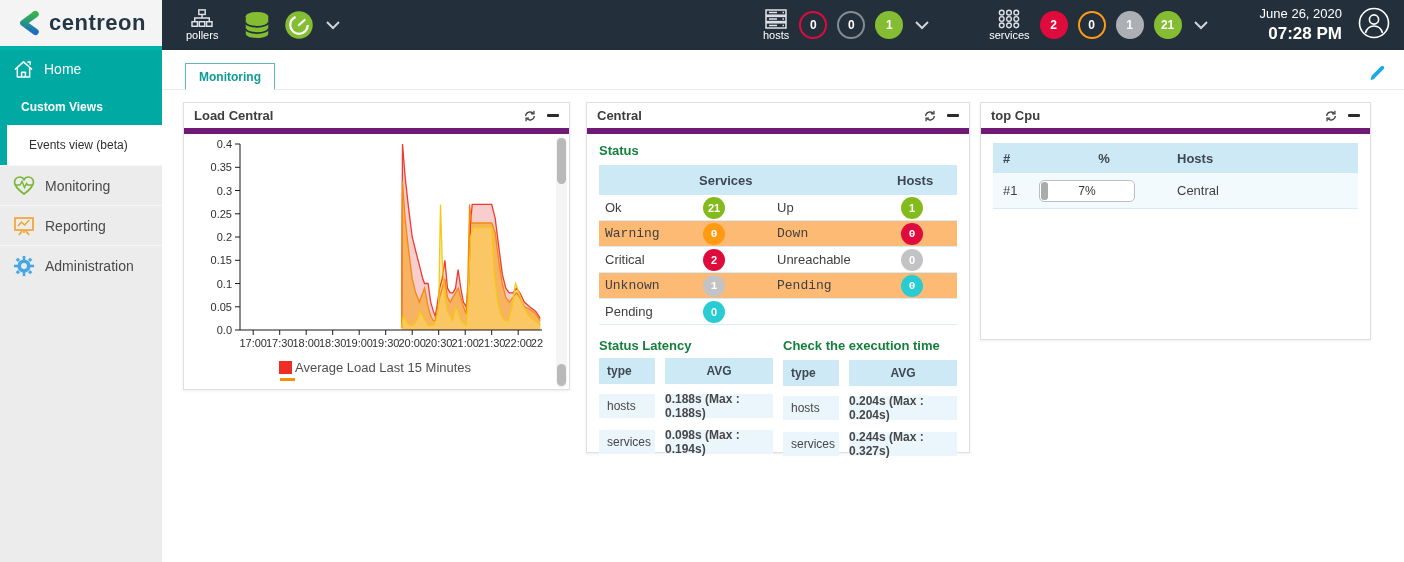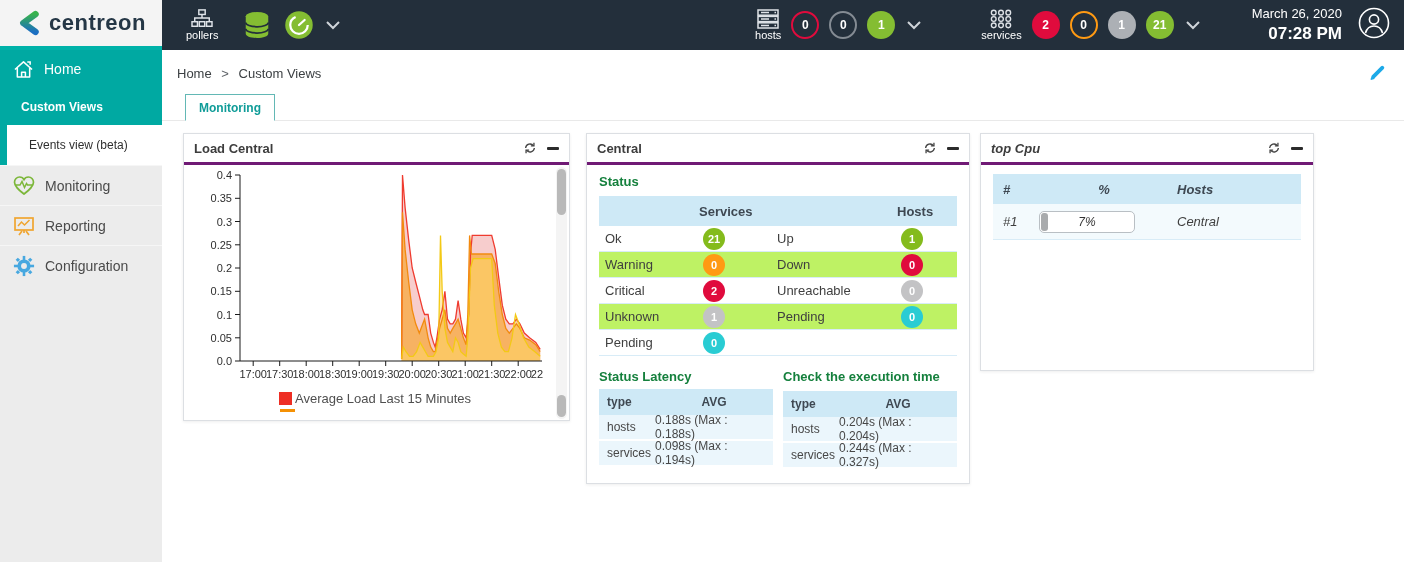--- a/index.html
+++ b/index.html
@@ -51,21 +51,21 @@
   .breadcrumb span.sep { margin:0 6px; color:#5f6368; }
   .edit-pencil { position:absolute; top:14px; right:18px; cursor:pointer; }
   .tabrow { margin-top:13px; padding-left:23px; border-bottom:1px solid #e9e9e9; }
   .tab { display:inline-block; padding:6px 13px 5px; background:#fff;
     border:1px solid #63b8b5; border-bottom:1px solid #fff; margin-bottom:-1px;
     color:#0f9c98; font-size:12px; font-weight:700; cursor:pointer; }
 
   .panels { display:flex; align-items:flex-start; padding:12px 0 0 21px; }
   .panel { background:#fff; border:1px solid #dcdfe3; box-shadow:0 1px 3px rgba(0,0,0,.07); }
   .panel-hd { height:31px; display:flex; align-items:center; padding:0 10px;
-    border-bottom:3px solid #701a75; }
+    border-bottom:6px solid #701a75; }
   .panel-hd .ttl { font-size:13px; font-weight:700; color:#3d3d3d; }
   .panel-hd .acts { margin-left:auto; display:flex; align-items:center; gap:10px; }
   .minus-ic { width:12px; height:3px; background:#2b2b2b; border-radius:1px; cursor:pointer; }
 
   
   .p-load { width:387px; height:288px; margin-right:16px; position:relative; }
   .chart-wrap { position:relative; height:226px; }
   .vscroll { position:absolute; right:2px; top:2px; bottom:-28px; width:11px;
     background:#f4f4f4; border-radius:6px; }
   .vthumb { position:absolute; left:1px; width:9px; background:#b9b9b9; border-radius:5px; }
@@ -78,39 +78,39 @@
   
   .p-central { width:384px; height:351px; margin-right:10px; }
   .p-central .body { padding:9px 12px 0; }
   .sec-ttl { font-size:13px; font-weight:700; color:#15803d; margin-bottom:7px; }
   .status-grid { display:grid; grid-template-columns:92px 86px 112px auto;
     font-size:13px; color:#3f3f3f; }
   .sg-hd { background:#cee9f6; height:30px; display:flex; align-items:center;
     font-weight:700; color:#3e4852; }
   .sg-cell { height:26px; display:flex; align-items:center;
     border-bottom:1px solid #d8ecf7; }
-  .sg-cell.alt { background:#bef264; }
+  .sg-cell.alt { background:#fdba74;font-family:Liberation Mono, monospace; }
   .pad8 { padding-left:8px; }
   .mini-badge { min-width:22px; height:22px; padding:0 4px; border-radius:11px;
     display:inline-flex; align-items:center; justify-content:center;
     color:#fff; font-size:11px; font-weight:700; margin-left:12px; }
   .mb-green{background:#84bb1c}.mb-orange{background:#ff9a13}
   .mb-red{background:#e00b3d}.mb-gray{background:#c3c3c5}.mb-cyan{background:#29ccd3}
   .mini-tables { display:flex; gap:10px; margin-top:13px; }
   .mini-table { width:178px; }
-  .mt-grid { display:grid; grid-template-columns:56px auto; font-size:12px; color:#474747; }
+  .mt-grid { display:grid; grid-template-columns:56px auto; font-size:12px; color:#474747;gap:10px; }
   .mt-hd { background:#cee9f6; height:26px; display:flex; align-items:center;
     font-weight:700; color:#3e4852; font-size:12px; }
   .mt-cell { height:26px; display:flex; align-items:center; background:#ebf6fc;
     border-bottom:2px solid #fff; }
   .mt-center { justify-content:center; }
-  .mt-right { justify-content:flex-end; padding-right:15px; }
+  .mt-right { justify-content:flex-end; padding-right:15px;font-weight:bold; }
 
   
-  .p-cpu { width:334px; height:238px;font-style:italic; }
+  .p-cpu { width:391px; height:238px; }
   .p-cpu .body { padding:9px 12px 0; }
   .cpu-grid { display:grid; grid-template-columns:46px 130px auto;
     font-size:13px; color:#3f3f3f; }
   .cpu-hd { background:#cee9f6; height:30px; display:flex; align-items:center;
     font-weight:700; color:#3e4852; }
   .cpu-cell { height:36px; display:flex; align-items:center; background:#f3fafd;
     border-bottom:1px solid #d8ecf7; }
   .pbar { position:relative; width:96px; height:22px; background:#fff;
     border:1px solid #b9bfc4; border-radius:5px; overflow:hidden; }
   .pbar-fill { position:absolute; left:1px; top:1px; bottom:1px;
@@ -218,21 +218,21 @@
       <span class="badge fill-gray">1</span>
       <span class="badge fill-green">21</span>
     </div>
   <div class="hdr-group chev">
     <svg width="14" height="9" viewBox="0 0 14 9">
       <path d="M1 1 L7 7 L13 1" fill="none" stroke="#cfd4d9" stroke-width="2"></path>
       </svg>
   </div>
 
   <div class="datetime">
-    <div class="d">March 26, 2020</div>
+    <div class="d">June 26, 2020</div>
     <div class="t">07:28 PM</div>
   </div>
   <div class="avatar">
     <svg width="32" height="32" viewBox="0 0 32 32">
       <circle cx="16" cy="16" r="14.5" fill="none" stroke="#fff" stroke-width="1.6"></circle>
       <circle cx="16" cy="12.5" r="4.6" fill="none" stroke="#fff" stroke-width="1.6"></circle>
       <path d="M7.5 26 c1.5-5.5 5-7 8.5-7 s7 1.5 8.5 7" fill="none" stroke="#fff" stroke-width="1.6"></path>
     </svg>
   </div>
 </div>
@@ -276,30 +276,25 @@
             <rect x="18.5" y="10.6" width="4.5" height="2.8"></rect>
           <rect x="3.6" y="3.6" width="3.4" height="3.4" transform="rotate(45 5.3 5.3)"></rect>
           <rect x="17" y="3.6" width="3.4" height="3.4" transform="rotate(45 18.7 5.3)"></rect>
           <rect x="3.6" y="17" width="3.4" height="3.4" transform="rotate(45 5.3 18.7)"></rect>
           <rect x="17" y="17" width="3.4" height="3.4" transform="rotate(45 18.7 18.7)"></rect>
         </g>
         <circle cx="12" cy="12" r="7.2"></circle>
       </g>
       <circle cx="12" cy="12" r="3.2" fill="#ececec"></circle>
     </svg>
-    <span>Configuration</span>
+    <span>Administration</span>
   </div>
 </div>
 
 <div class="content">
-  <div class="breadcrumb">
-    <span>Home</span>
-    <span class="sep">&gt;</span>
-    <span>Custom Views</span>
-  </div>
   <div class="edit-pencil">
     <svg width="18" height="18" viewBox="0 0 20 20">
       <path d="M3 17 l1 -4 L14.5 2.5 a1.8 1.8 0 0 1 2.6 0 l0.4 0.4 a1.8 1.8 0 0 1 0 2.6 L7 16 Z" fill="#1ca9e8"></path>
       <path d="M3 17 l4 -1" stroke="#1ca9e8" stroke-width="1.5"></path>
     </svg>
   </div>
 
   <div class="tabrow">
     <div class="tab">Monitoring</div>
   </div>

